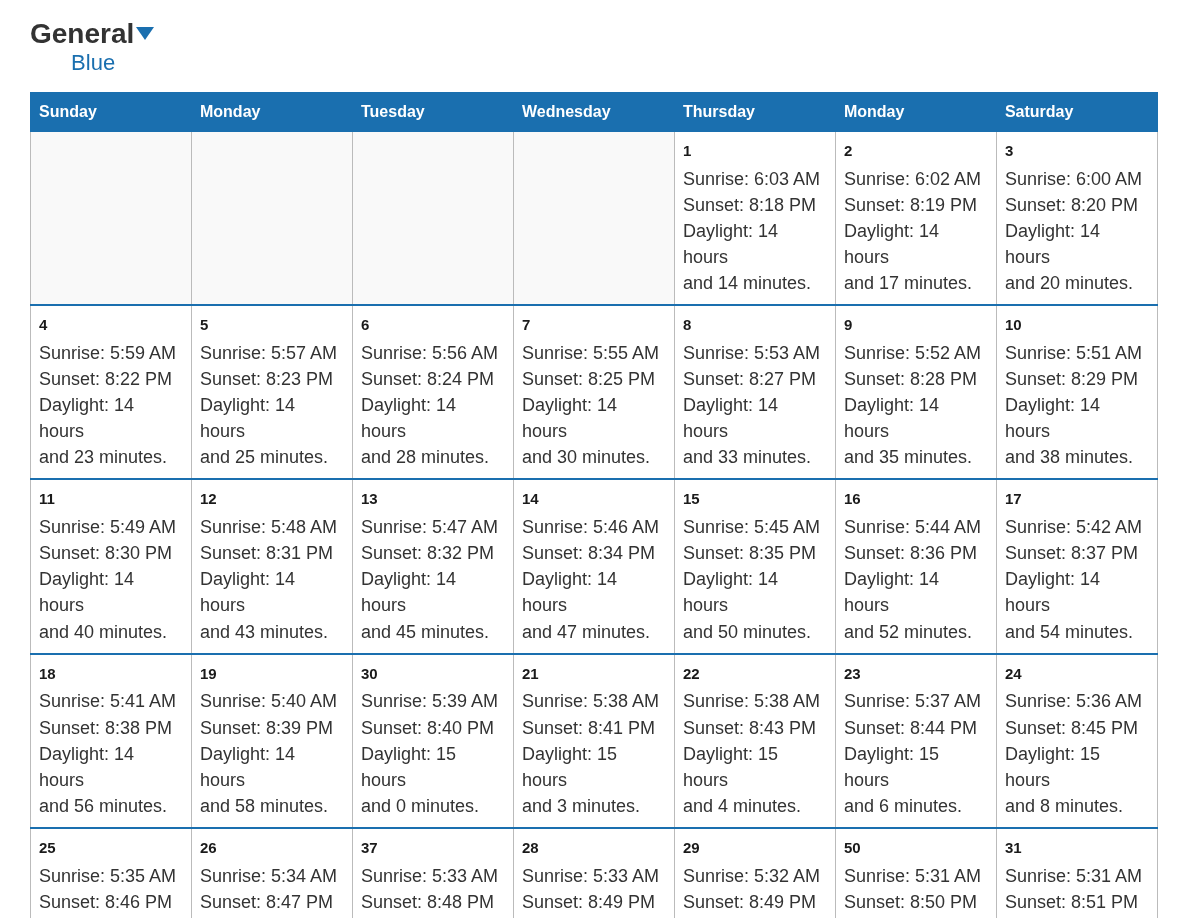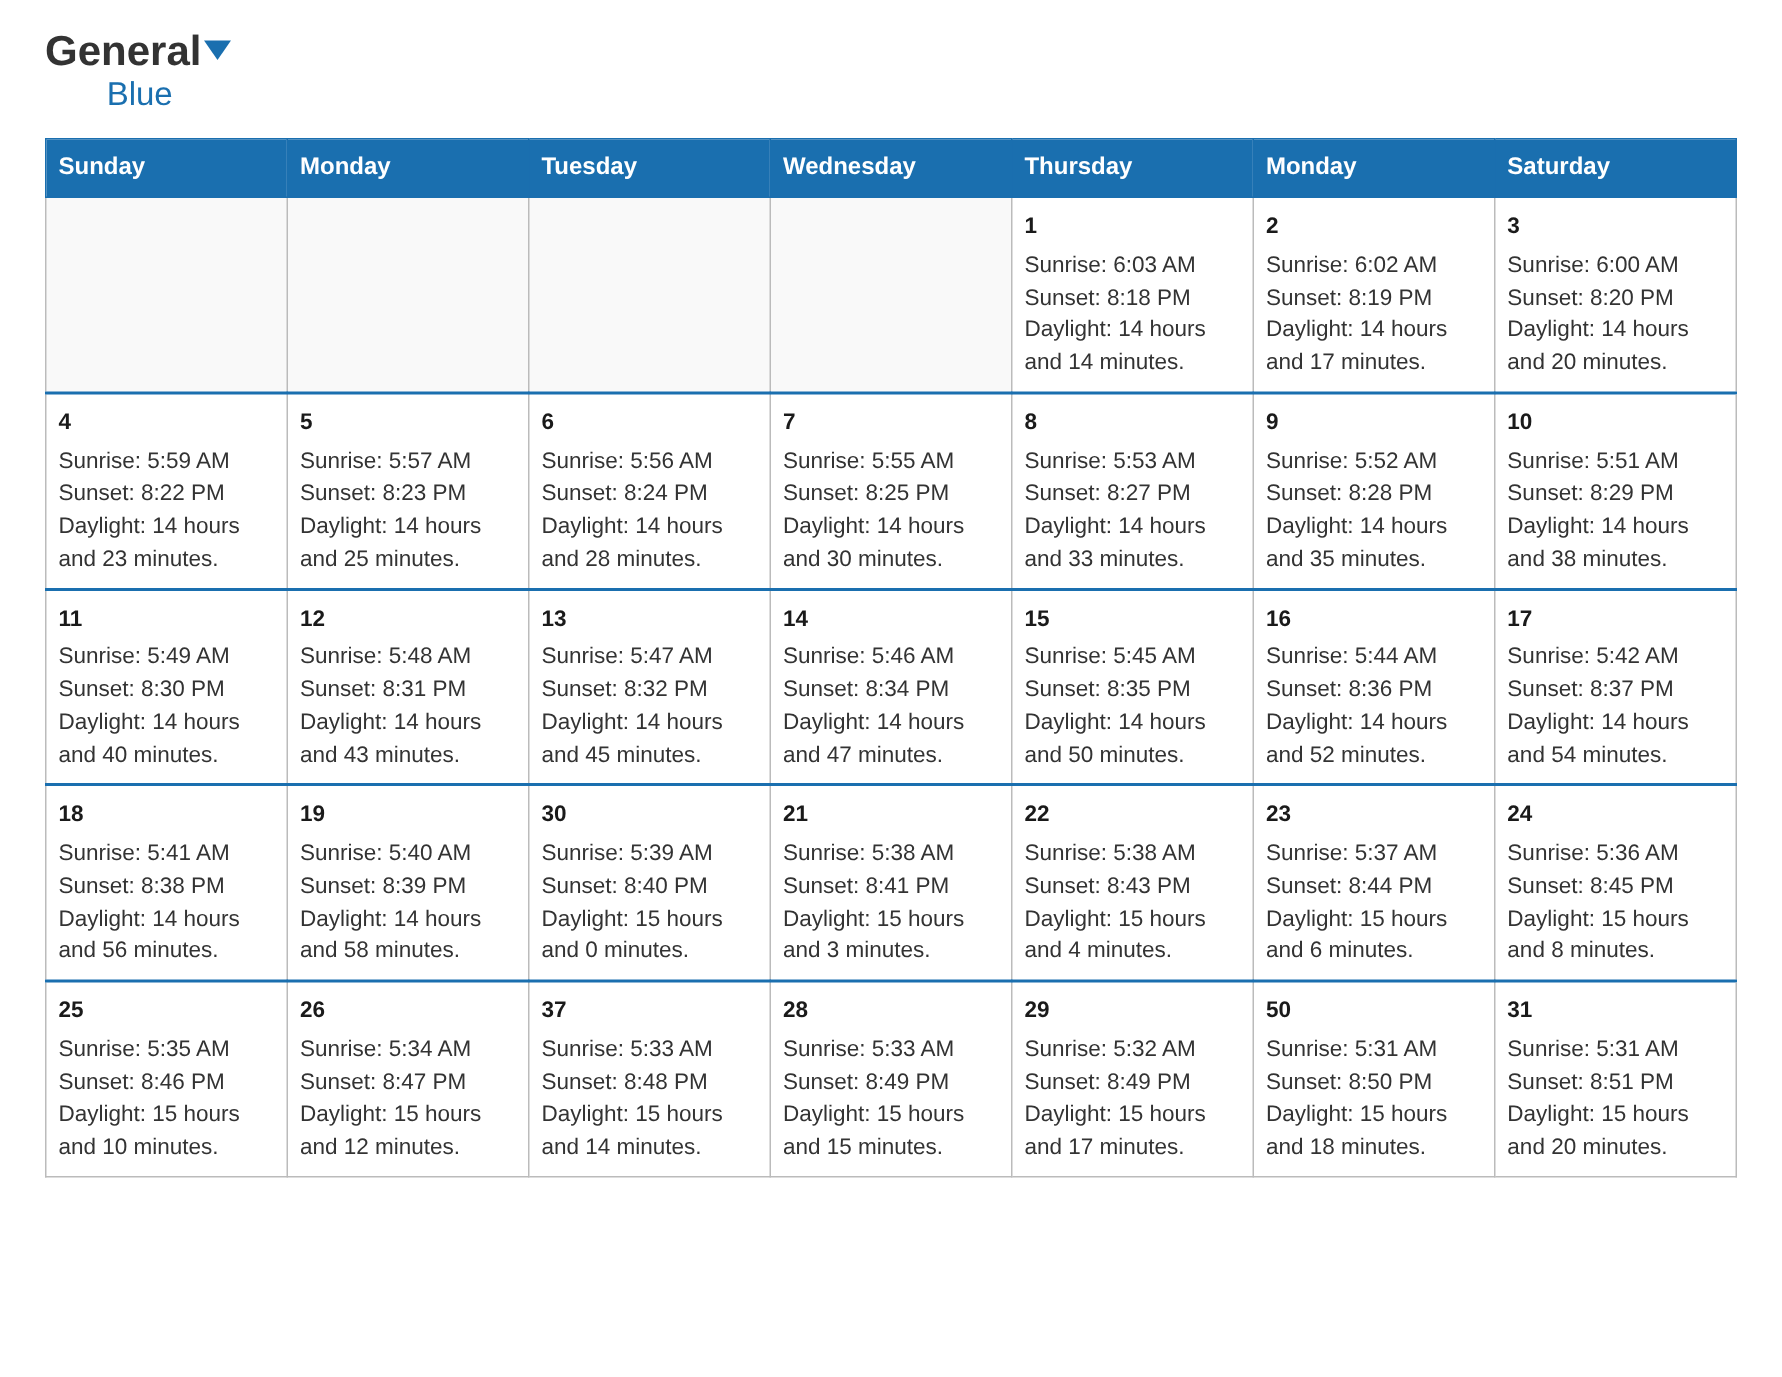--- a/index.html
+++ b/index.html
@@ -86,21 +86,21 @@
     }
     .calendar td .day-num {
       font-size: 15px;
       font-weight: bold;
       color: #1a1a1a;
       display: block;
       margin-bottom: 4px;
     }
     .calendar td .sun-info {
       color: #333;
-      font-size: 15px;
+      font-size: 18px;
     }
     .calendar td.empty {
       background: #f9f9f9;
     }
     .row-divider {
       border-top: 2px solid #1a6faf;
     }
   </style>
 </head>
 <body>

